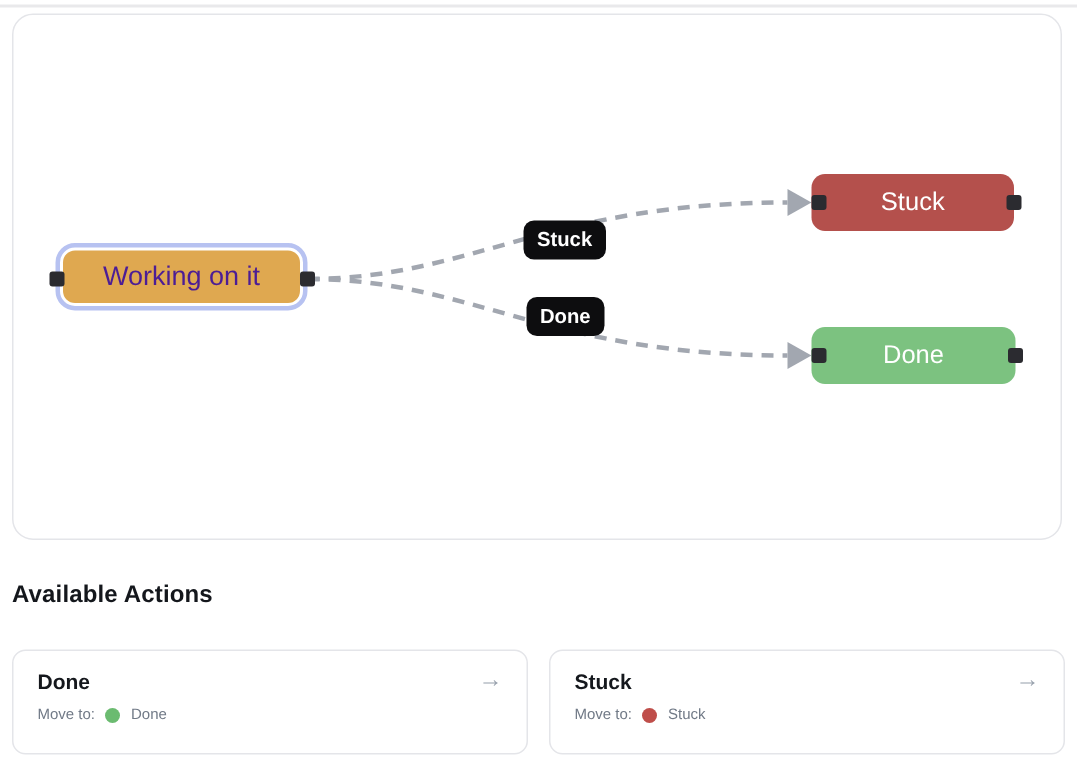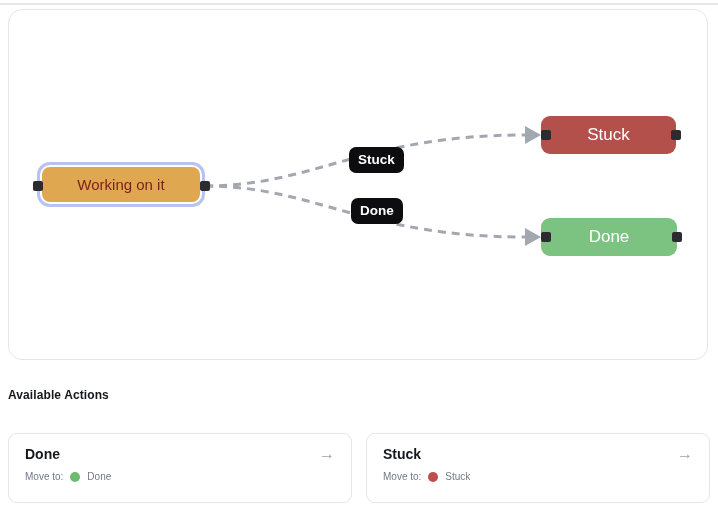--- a/index.html
+++ b/index.html
@@ -31,43 +31,43 @@
   }
   .node-sel-wrap {
     position: absolute;
     border: 3px solid #b7c2f1;
     border-radius: 13px;
     padding: 2px;
     background: #ffffff;
   }
   .node-inner {
     display: flex; align-items: center; justify-content: center;
-    color: #7f1d1d; font-weight: 500;
+    color: #4c1d95; font-weight: 500;
     border-radius: 8px;
     width: 158px; height: 35px;
-    font-size: 15px;
+    font-size: 18px;
   }
   .node-stuck { left: 532px; top: 106px; width: 135px; height: 38px; font-size: 17px; }
   .node-done  { left: 532px; top: 208px; width: 136px; height: 38px; font-size: 17px; }
   .handle {
     position: absolute; width: 10px; height: 10px;
     background: #2b2b30; border-radius: 2px; z-index: 5;
   }
   .edge-label {
     position: absolute;
     background: #0d0d0f; color: #ffffff;
     font-size: 13.5px; font-weight: 600;
     padding: 4px 9px; border-radius: 7px;
     line-height: 1.3;
     z-index: 4;
   }
   
   .actions-heading {
     position: absolute; left: 8px; top: 388px;
-    font-size: 12px; font-weight: 700; color: #14171c;
+    font-size: 16px; font-weight: 700; color: #14171c;
     letter-spacing: 0.1px;
   }
   .cards-row {
     position: absolute; left: 8px; top: 433px; width: 702px;
     display: flex; gap: 14px;
   }
   .action-card {
     flex: 1; height: 70px;
     background: #ffffff;
     border: 1px solid #e4e5e9;

